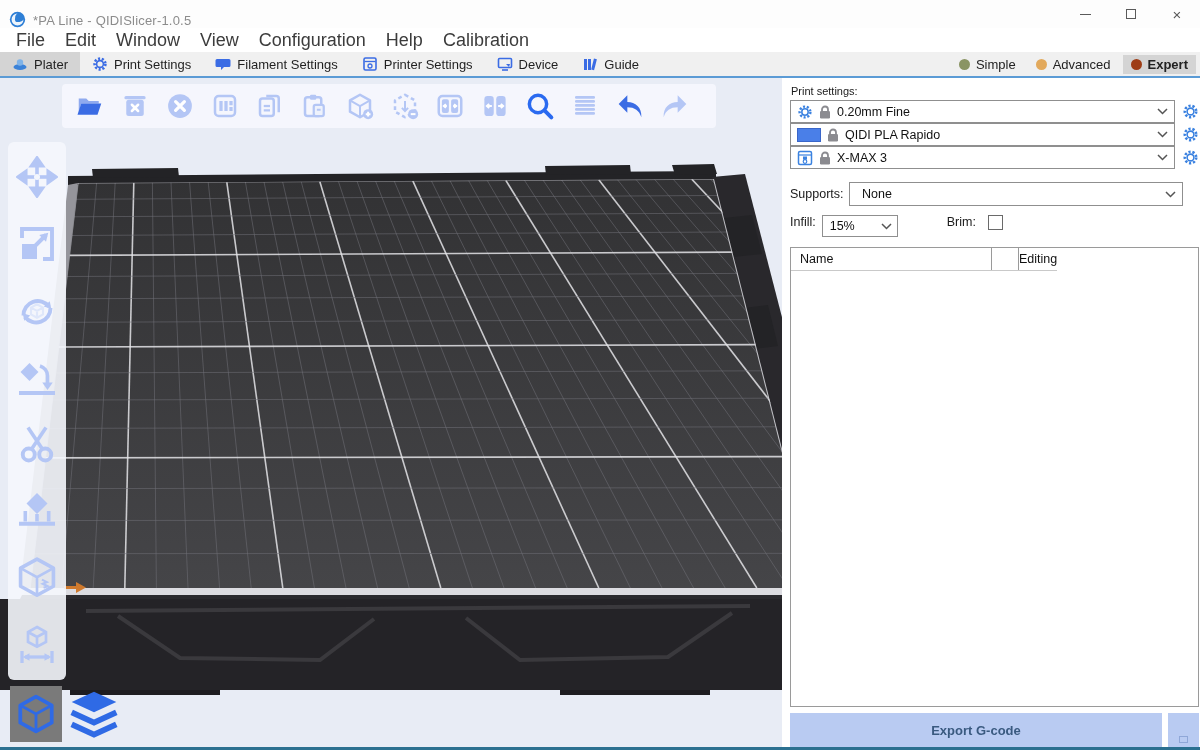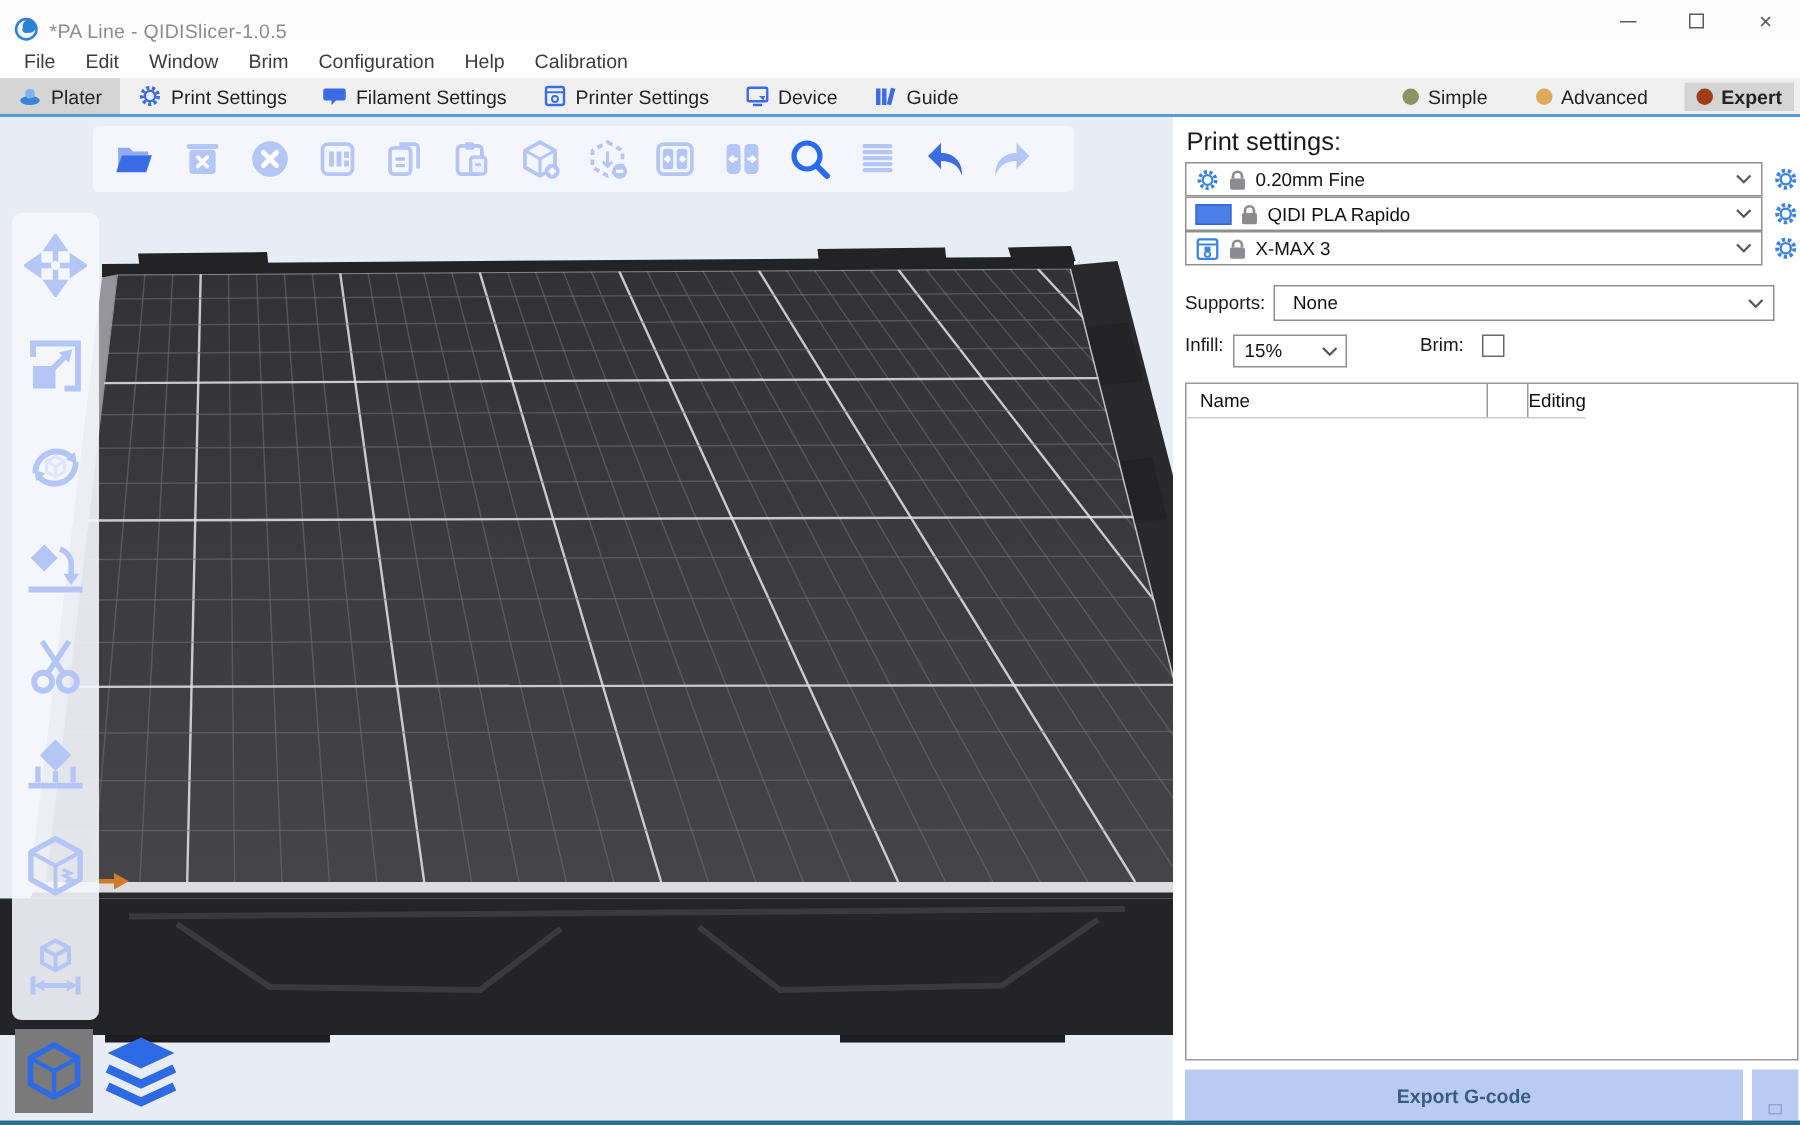--- a/index.html
+++ b/index.html
@@ -13,28 +13,28 @@
   .app-icon { width:17px; height:17px; margin:0 7px 0 9px; }
   .title-text { font-size:13px; color:#8c8c8c; letter-spacing:.2px; }
   .win-controls { margin-left:auto; display:flex; height:100%; }
   .win-btn { width:46px; height:100%; display:flex; align-items:center; justify-content:center; color:#5a5a5a; }
   .glyph-min { width:11px; height:1px; background:#5a5a5a; }
   .glyph-max { width:10px; height:10px; border:1px solid #5a5a5a; }
   .glyph-close { font-size:15px; line-height:1; color:#5a5a5a; }
 
   
   .menubar { height:24px; display:flex; align-items:center; background:#fff; padding-left:6px; }
-  .menu-item { font-size:13px; color:#3c3c3c; padding:3px 10px; }
+  .menu-item { font-size:18px; color:#3c3c3c; padding:3px 10px; }
 
   
   .tabbar { height:26px; background:#f0f0f0; display:flex; align-items:stretch; border-bottom:2px solid #5b9bd5; }
   .tab { display:flex; align-items:center; gap:6px; padding:0 12px; font-size:13px; color:#1f1f1f; }
   .tab.active { background:#d4d4d4; }
   .tab svg { flex:0 0 auto; }
-  .mode-group { margin-left:auto; display:flex; align-items:center; gap:16px; padding-right:4px; }
+  .mode-group { margin-left:auto; display:flex; align-items:center; gap:4px; padding-right:4px; }
   .mode-chip { display:flex; align-items:center; gap:6px; font-size:13px; color:#222; padding:2px 8px; }
   .mode-chip.active { background:#d4d4d4; font-weight:bold; }
   .mode-dot { width:11px; height:11px; border-radius:50%; }
 
   
   .main { position:absolute; top:78px; left:0; right:0; bottom:0; display:flex; }
   .viewport { position:relative; width:782px; height:672px; background:#e8ecf5; overflow:hidden; flex:0 0 auto; }
   .divider { width:5px; background:#fff; flex:0 0 auto; }
 
   
@@ -47,21 +47,21 @@
 
   
   .view-toggles { position:absolute; left:10px; bottom:8px; display:flex; align-items:flex-end; gap:6px; z-index:20; }
   .vt-btn { width:52px; height:56px; display:flex; align-items:center; justify-content:center; }
   .vt-btn.active { background:#7a7a7a; }
 
   .scene { position:absolute; left:0; top:0; z-index:1; }
 
   
   .sidebar { flex:1; background:#fff; display:flex; flex-direction:column; padding:4px 1px 0 3px; position:relative; }
-  .sb-label { font-size:17px; color:#1a1a1a; margin:3px 0 3px 1px; }
+  .sb-label { font-size:11px; color:#1a1a1a; margin:3px 0 3px 1px; }
   .combo-row { display:flex; align-items:center; gap:6px;justify-content:space-between; }
   .combo { flex:1; height:23px; border:1px solid #8f8f8f; background:#fff; display:flex; align-items:center; gap:6px; padding:0 6px 0 6px; }
   .combo-text { font-size:12.5px; color:#111; flex:1; white-space:nowrap; overflow:hidden; }
   .gear-side-btn { width:18px; height:18px; display:flex; align-items:center; justify-content:center; }
   .swatch { width:24px; height:14px; border:1px solid #3a66c9; }
 
   .supports-row { display:flex; align-items:center; margin-top:13px; }
   .supports-row .sb-inline-label { font-size:12.5px; color:#1a1a1a; width:59px; }
   .combo-wide { width:334px; height:24px; border:1px solid #8f8f8f; display:flex; align-items:center; padding:0 6px 0 12px; }
 
@@ -108,21 +108,21 @@
       <div class="win-btn">
           <span class="glyph-close">×</span>
         </div>
     </div>
   </div>
 
   <div class="menubar">
     <span class="menu-item">File</span>
     <span class="menu-item">Edit</span>
     <span class="menu-item">Window</span>
-    <span class="menu-item">Brim</span>
+    <span class="menu-item">View</span>
     <span class="menu-item">Configuration</span>
     <span class="menu-item">Help</span>
     <span class="menu-item">Calibration</span>
   </div>
 
   <div class="tabbar">
     <div class="tab active">
       <svg width="16" height="16" viewBox="0 0 16 16">
         <ellipse cx="8" cy="11" rx="6.5" ry="3" fill="#3b82d8"></ellipse>
         <circle cx="8" cy="6.5" r="3.2" fill="#7fb3e8"></circle>

